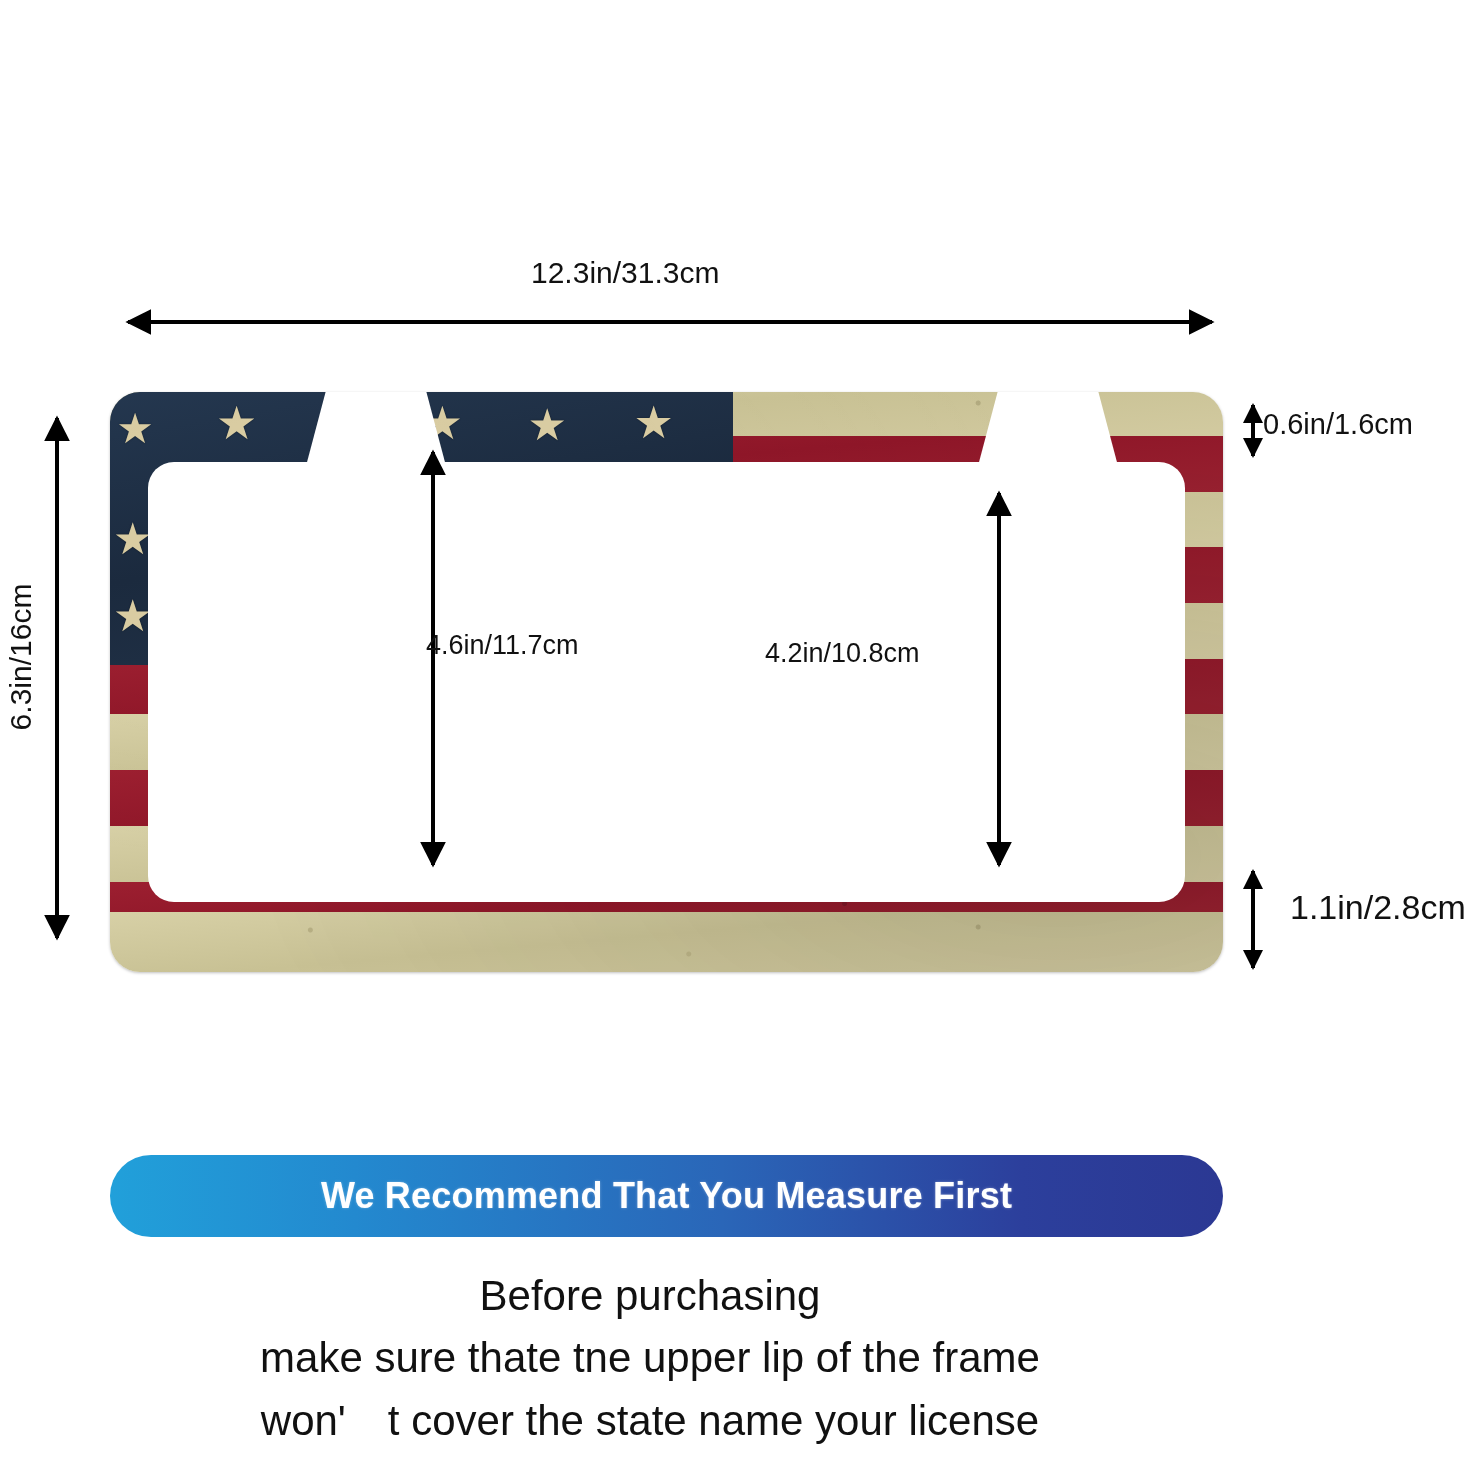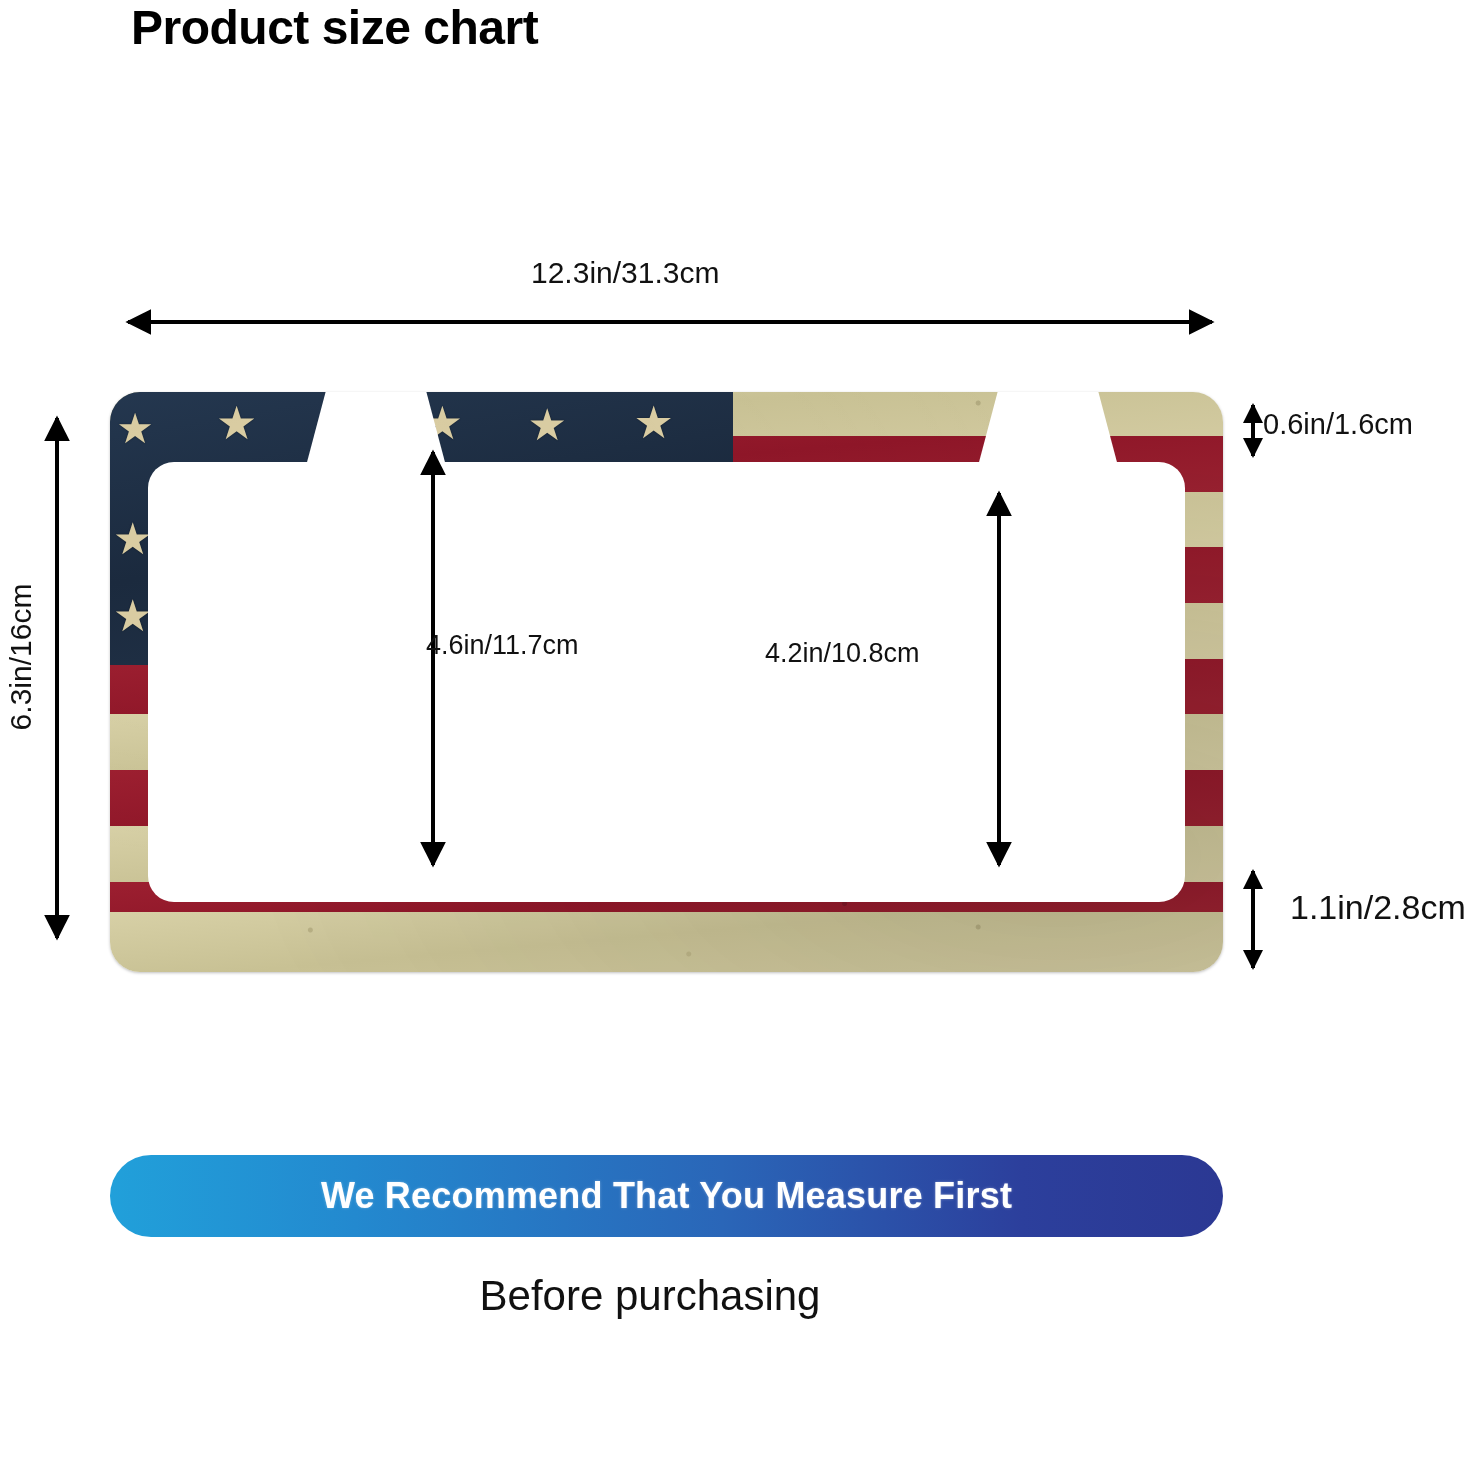--- a/index.html
+++ b/index.html
@@ -118,21 +118,20 @@
   }
 
   
   #footer{position:absolute;left:0;top:1268px;width:1300px;text-align:center;}
   #footer p{margin:0 0 7px 0;font-size:42px;line-height:1.32;color:#111;}
 </style>
 </head>
 <body>
 
 <div id="header">
-  <h1 id="title">Product size chart</h1>
 </div>
 
 <div id="stage">
 
   <div id="frame">
 
     <div class="flag-stripes">
       <div class="stripe s-cream" style="top:0%;height:7.6%"></div>
       <div class="stripe s-red" style="top:7.6%;height:9.6%"></div>
       <div class="stripe s-cream" style="top:17.2%;height:9.6%"></div>
@@ -213,13 +212,15 @@
   <div class="dim-label" id="lbl-top-right">0.6in/1.6cm</div>
   <div class="dim-label" id="lbl-bot-right">1.1in/2.8cm</div>
 </div>
 
 <div id="banner">
   <span id="banner-text">We Recommend That You Measure First</span>
 </div>
 
 <div id="footer">
   <p>Before purchasing</p>
+  <p>make sure thate tne upper lip of the frame</p>
+  <p>won'　t cover the state name your license</p>
 </div>
 
 </body></html>

